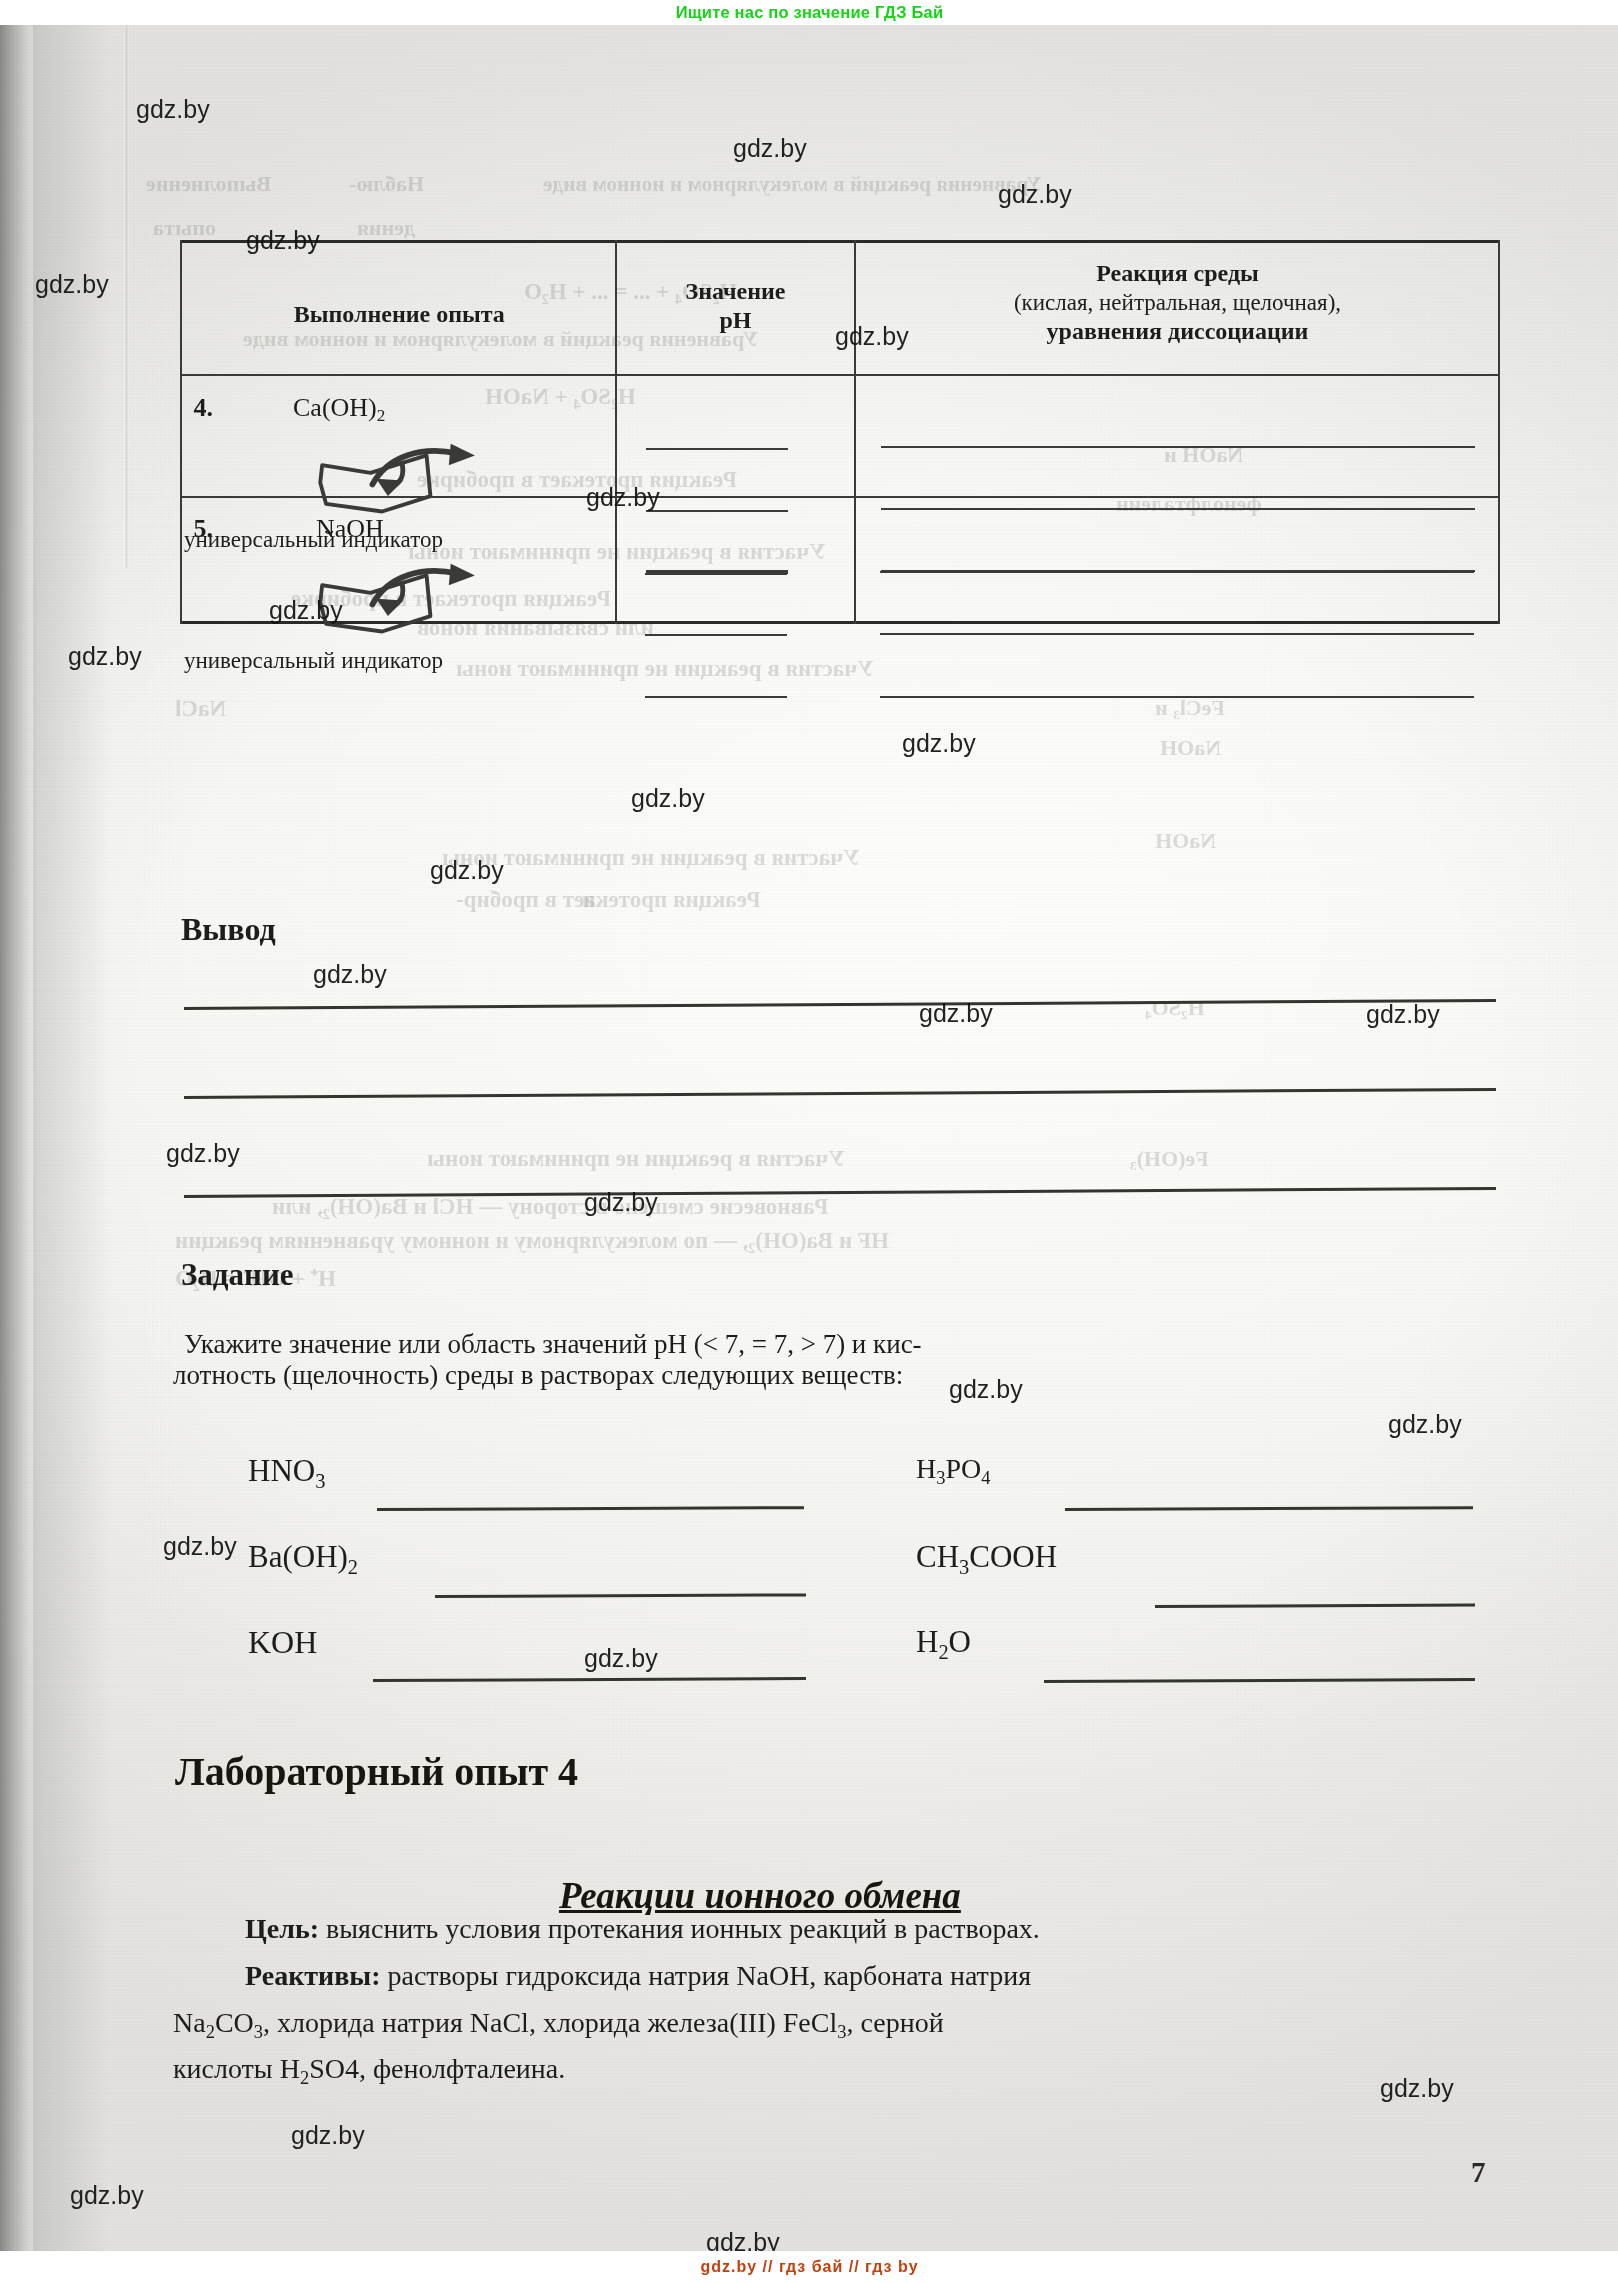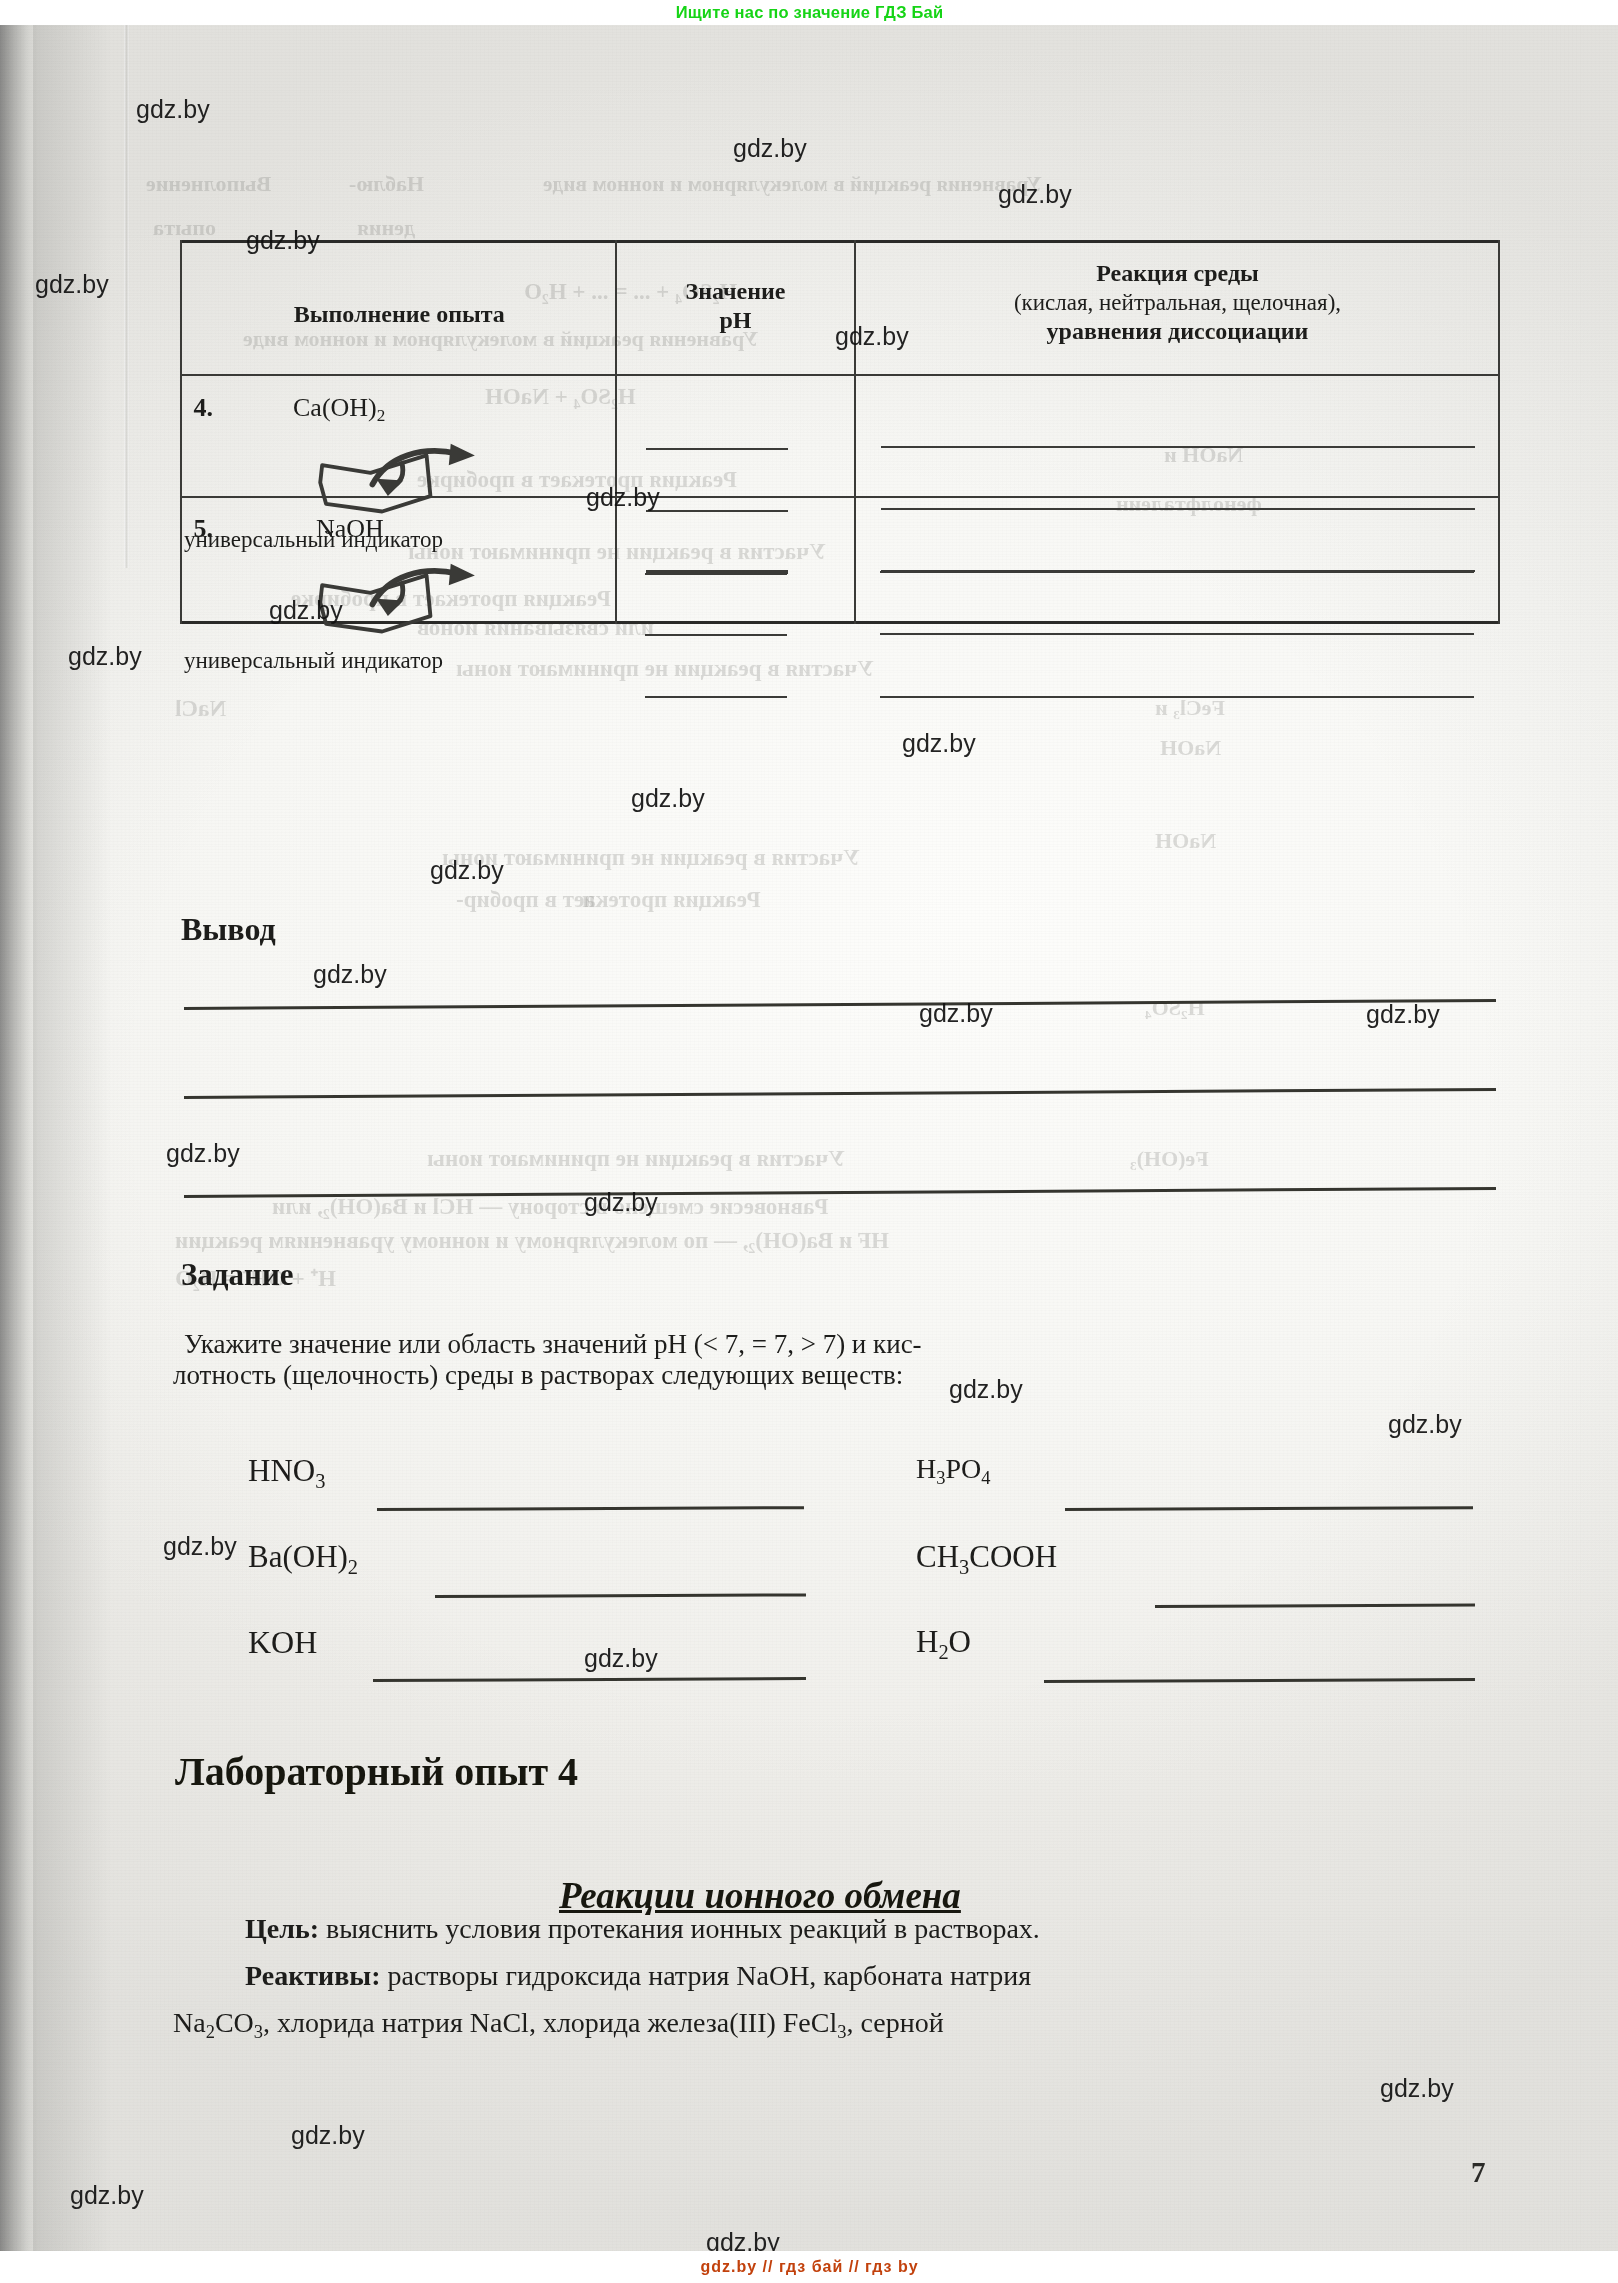--- a/index.html
+++ b/index.html
@@ -279,20 +279,23 @@
     <div class="p-txt" style="left:245px; top:1886px; width:1291px; font-size:28px;">
       <b>Цель:</b><span> выяснить условия протекания ионных реакций в растворах.</span>
     </div>
 
     <div class="p-txt" style="left:245px; top:1933px; width:1291px; font-size:28px;">
       <b>Реактивы:</b><span> растворы гидроксида натрия NaOH, карбоната натрия</span>
     </div>
     <div class="p-txt" style="left:173px; top:1980px; width:1359px; font-size:28px; text-align:justify;">
       <span>Na</span><span class="sub">2</span><span>CO</span><span class="sub">3</span><span>, хлорида натрия NaCl, хлорида железа(III) FeCl</span><span class="sub">3</span><span>, серной</span>
     </div>
+    <div class="p-txt" style="left:173px; top:2026px; width:1359px; font-size:28px;">
+      <span>кислоты H</span><span class="sub">2</span><span>SO4, фенолфталеина.</span>
+    </div>
 
     <div class="pageno" style="left:1471px; top:2131px;">7</div>
   </div>
 
   <div class="page-grain"></div>
   <div class="vignette"></div>
 
   <div id="wm-layer">
       <div class="wm" style="left: 136px; top: 70px; font-size: 25px;">gdz.by</div>
       <div class="wm" style="left: 733px; top: 109px; font-size: 25px;">gdz.by</div>

